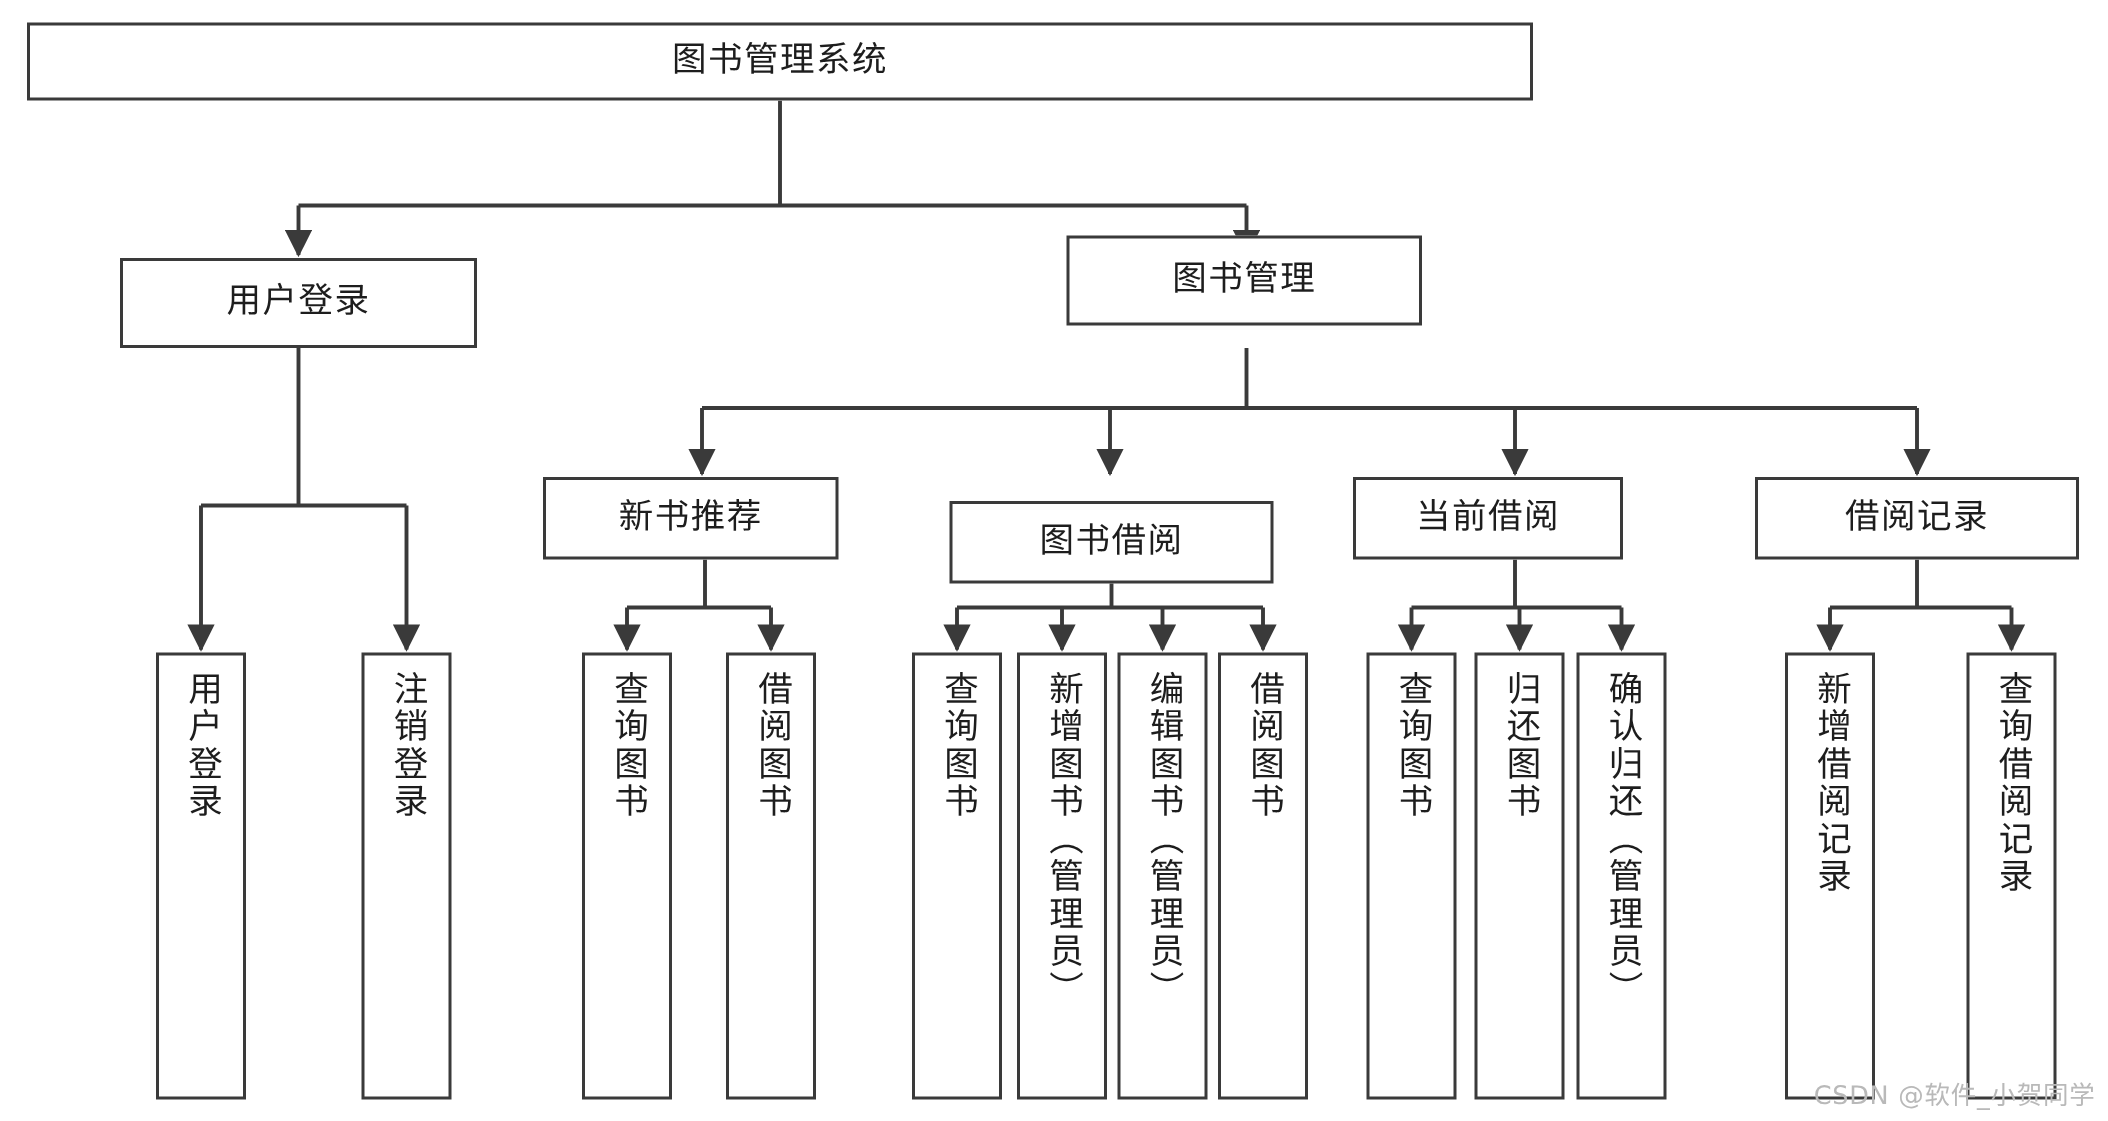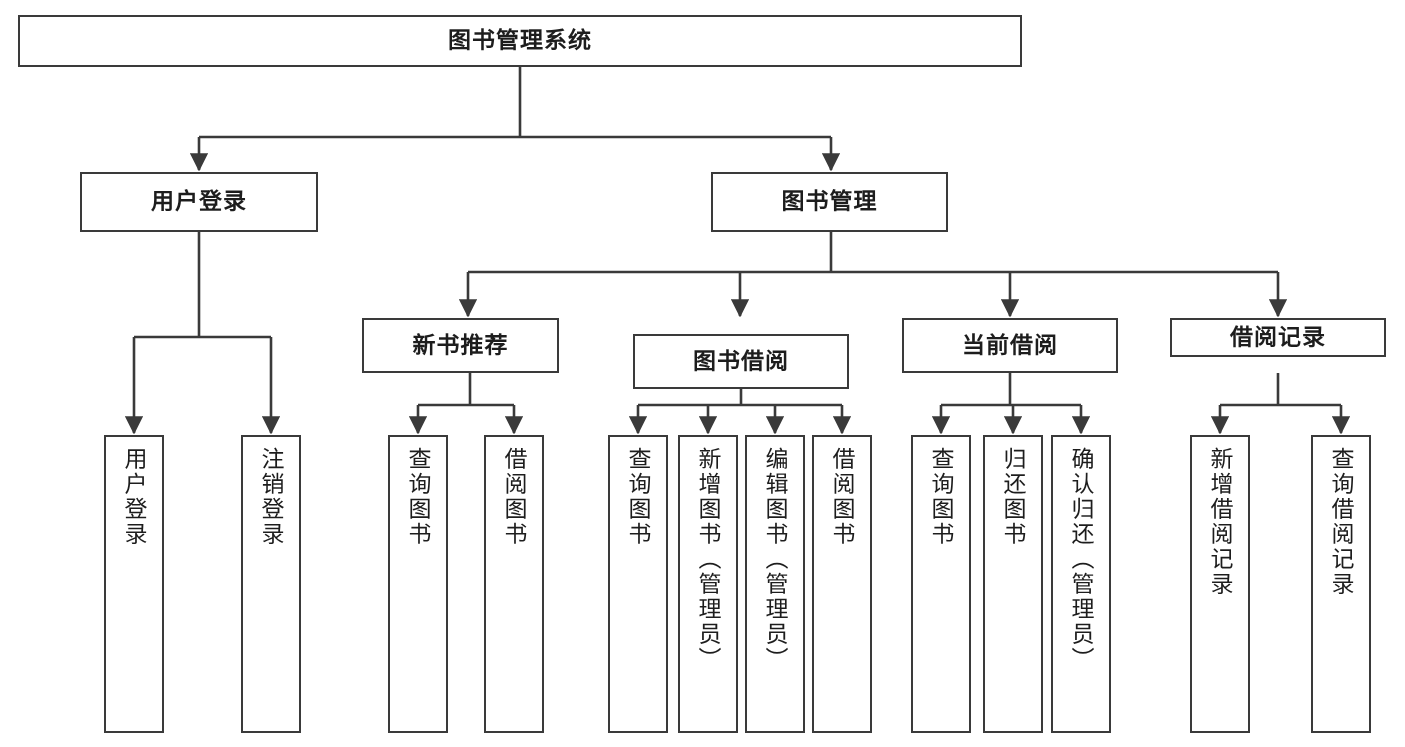--- a/index.html
+++ b/index.html
@@ -37,21 +37,20 @@
     color: #1d1d1d;
   }
   .node.horizontal {
     text-align: center;
   }
   .node.horizontal .node-label {
     font-size: 23px;
     line-height: 1.2;
     letter-spacing: 1px;
     white-space: nowrap;
-    font-weight: bold;
   }
   .node.vertical {
     align-items: flex-start;
     justify-content: center;
     padding-top: 10px;
   }
   .node.vertical .node-label {
     writing-mode: vertical-rl;
     text-orientation: upright;
     font-size: 23px;
@@ -124,33 +123,33 @@
     </g>
   </svg>
 
   <div id="nodes-layer">
       <div class="node horizontal" style="left: 18px; top: 15px; width: 1004px; height: 52px;">
         <span class="node-label">图书管理系统</span>
       </div>
       <div class="node horizontal" style="left: 80px; top: 172px; width: 238px; height: 60px;">
         <span class="node-label">用户登录</span>
       </div>
-      <div class="node horizontal" style="left: 711px; top: 172px; width: 237px; height: 60px;">
+      <div class="node horizontal" style="left: 711px; top: 157px; width: 237px; height: 60px;">
         <span class="node-label">图书管理</span>
       </div>
       <div class="node horizontal" style="left: 362px; top: 318px; width: 197px; height: 55px;">
         <span class="node-label">新书推荐</span>
       </div>
       <div class="node horizontal" style="left: 633px; top: 318px; width: 216px; height: 55px; margin-top: 16px;">
         <span class="node-label">图书借阅</span>
       </div>
-      <div class="node horizontal" style="left: 902px; top: 318px; width: 216px; height: 55px;">
+      <div class="node horizontal" style="left: 902px; top: 318px; width: 180px; height: 55px;">
         <span class="node-label">当前借阅</span>
       </div>
-      <div class="node horizontal" style="left: 1170px; top: 318px; width: 216px; height: 39px;">
+      <div class="node horizontal" style="left: 1170px; top: 318px; width: 216px; height: 55px;">
         <span class="node-label">借阅记录</span>
       </div>
       <div class="node vertical" style="left: 104px; top: 435px; width: 60px; height: 298px;">
         <span class="node-label">用户登录</span>
       </div>
       <div class="node vertical" style="left: 241px; top: 435px; width: 60px; height: 298px;">
         <span class="node-label">注销登录</span>
       </div>
       <div class="node vertical" style="left: 388px; top: 435px; width: 60px; height: 298px;">
         <span class="node-label">查询图书</span>
@@ -180,13 +179,14 @@
         <span class="node-label">确认归还（管理员）</span>
       </div>
       <div class="node vertical" style="left: 1190px; top: 435px; width: 60px; height: 298px;">
         <span class="node-label">新增借阅记录</span>
       </div>
       <div class="node vertical" style="left: 1311px; top: 435px; width: 60px; height: 298px;">
         <span class="node-label">查询借阅记录</span>
       </div>
     </div>
 
+  <div class="watermark">CSDN @软件_小贺同学</div>
 </div>
 
 </body></html>

